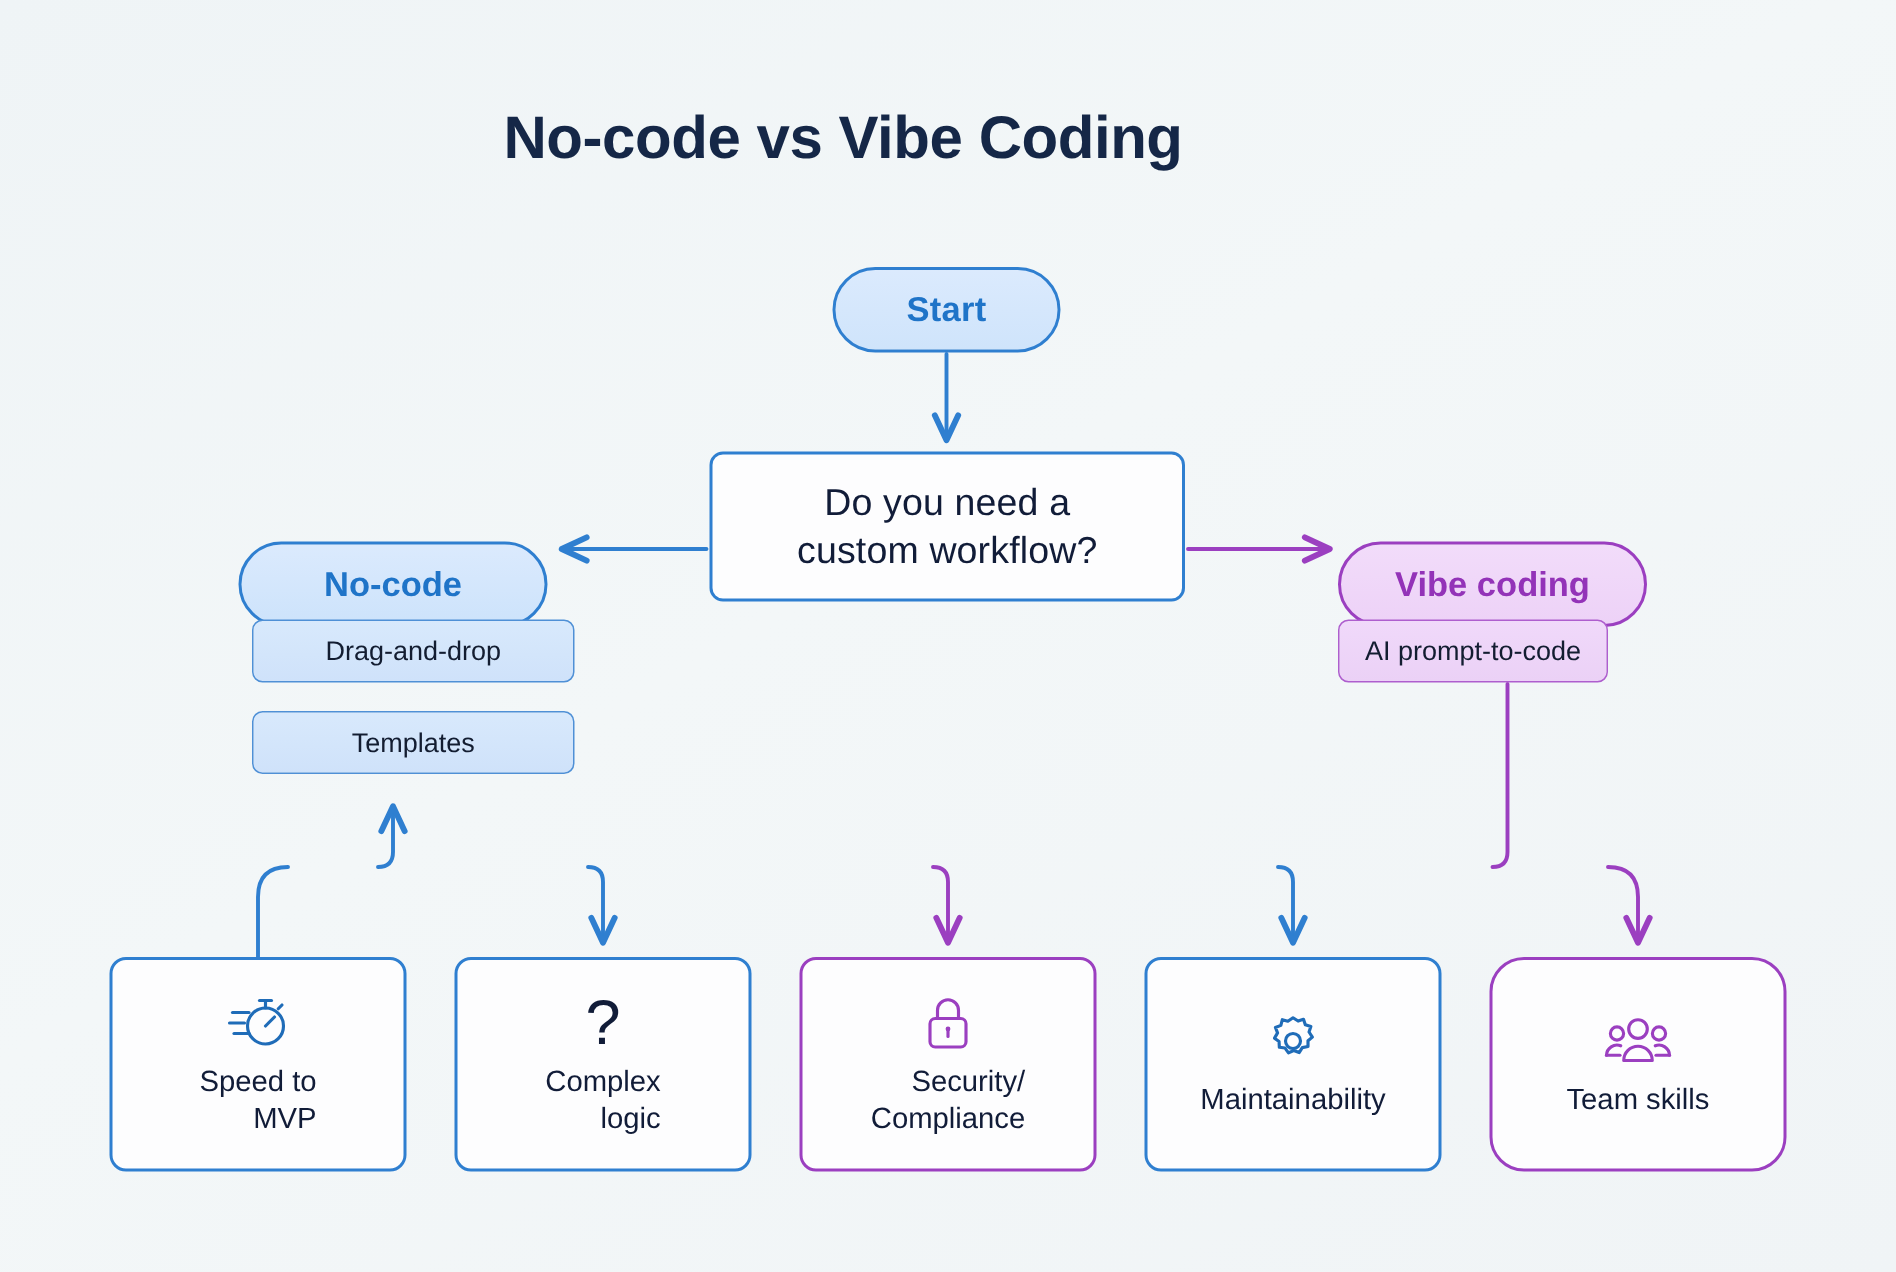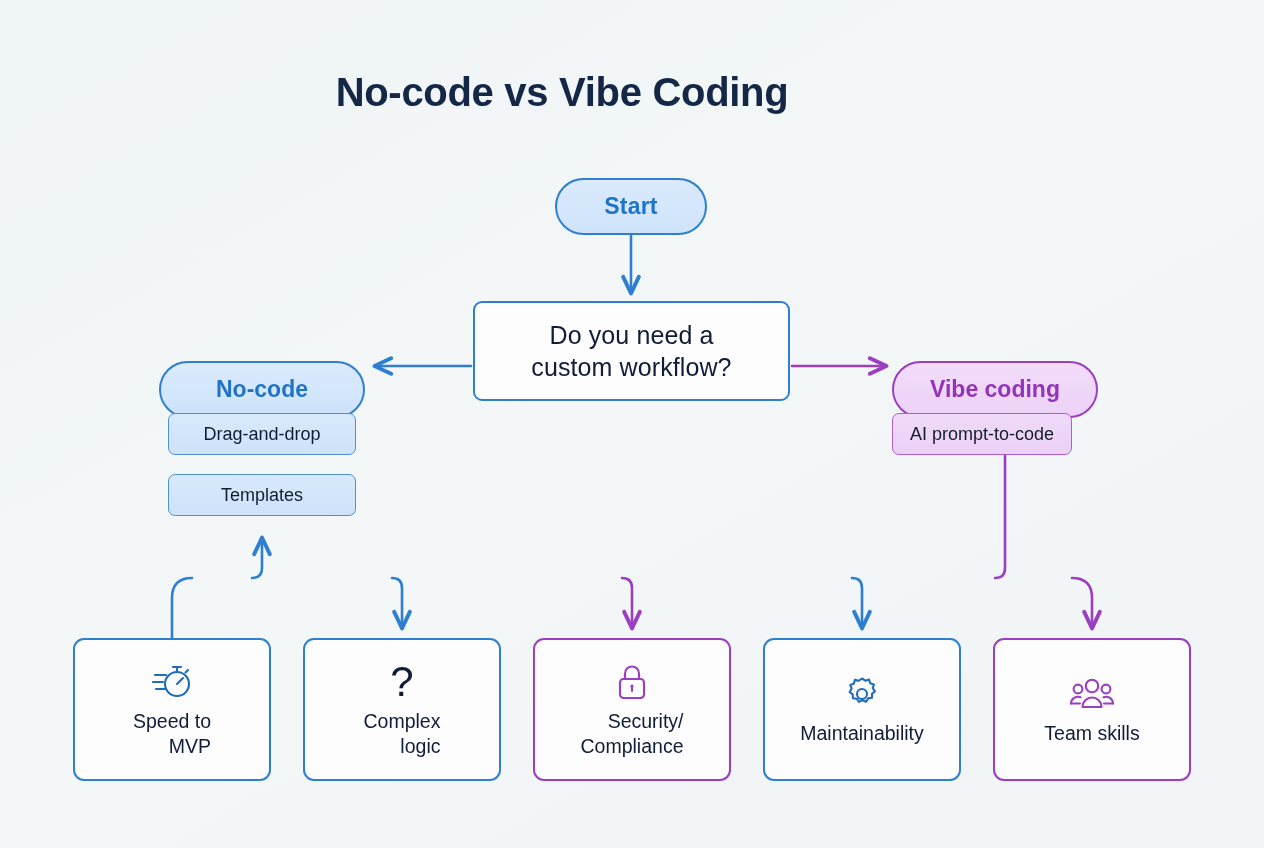--- a/index.html
+++ b/index.html
@@ -83,21 +83,21 @@
   }
   .pill-vibe {
     left: 892px; top: 337px;
     border: 2.5px solid #9b3fc0;
     background: linear-gradient(180deg, #f2dcfa 0%, #edd2f7 100%);
     color: #9333b8;
   }
 
   
   .tag {
-    width: 188px; height: 42px;
+    width: 215px; height: 42px;
     border-radius: 7px;
     font-size: 18px;
     color: #131d31;
   }
   .tag-blue {
     left: 168px;
     border: 1.6px solid #4f90d6;
     background: linear-gradient(180deg, #d8e9fc 0%, #cfe2fa 100%);
   }
   .tag-purple {
@@ -130,21 +130,21 @@
   .card .lbl {
     font-size: 19.5px;
     color: #111c38;
     line-height: 1.28;
   }
   .card .lbl span { display: block; }
   .c1 { left: 73px; }
   .c2 { left: 303px; }
   .c3 { left: 533px; }
   .c4 { left: 763px; }
-  .c5 { left: 993px; }
+  .c5 { left: 993px; border-radius: 23px; }
 
   .qmark {
     font-size: 42px;
     line-height: 38px;
     color: #111c38;
     font-weight: normal;
   }
 
   
   .title {

